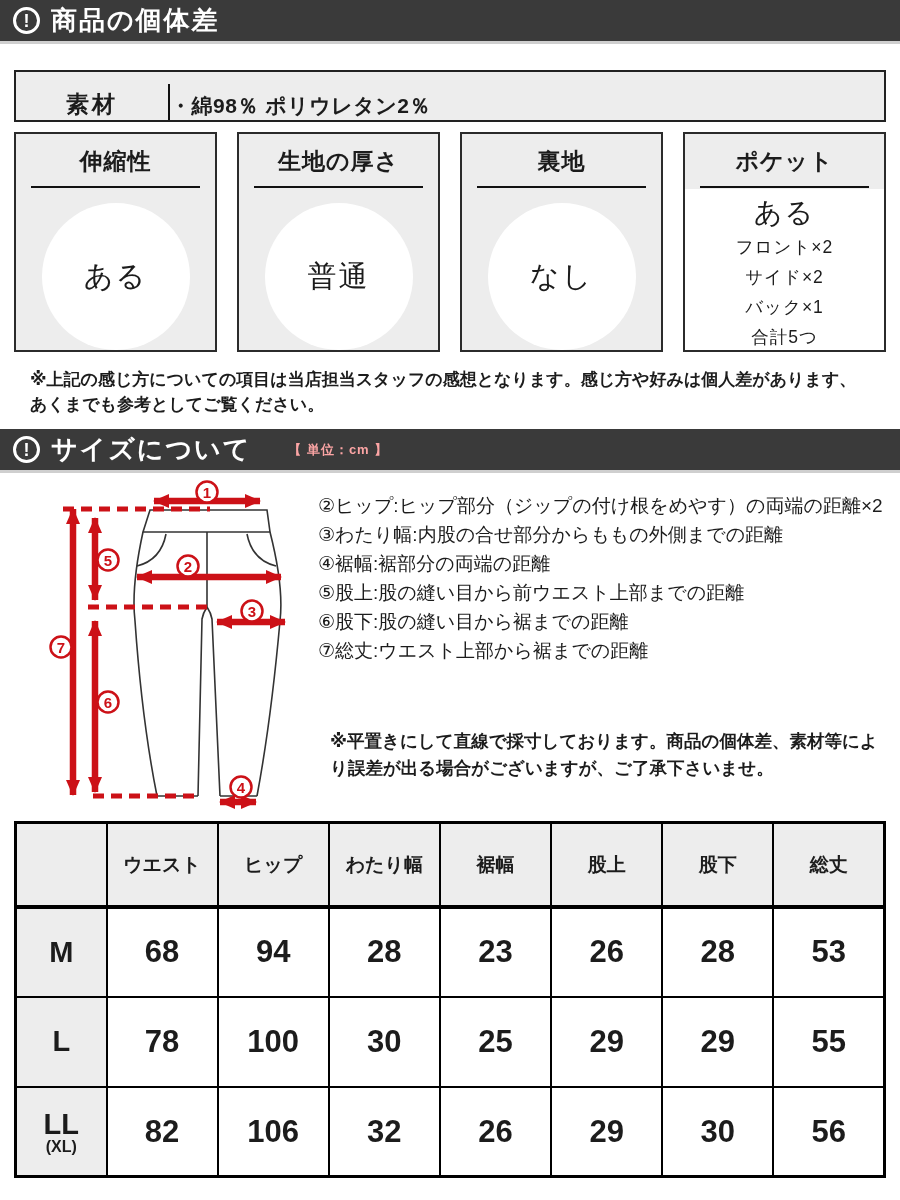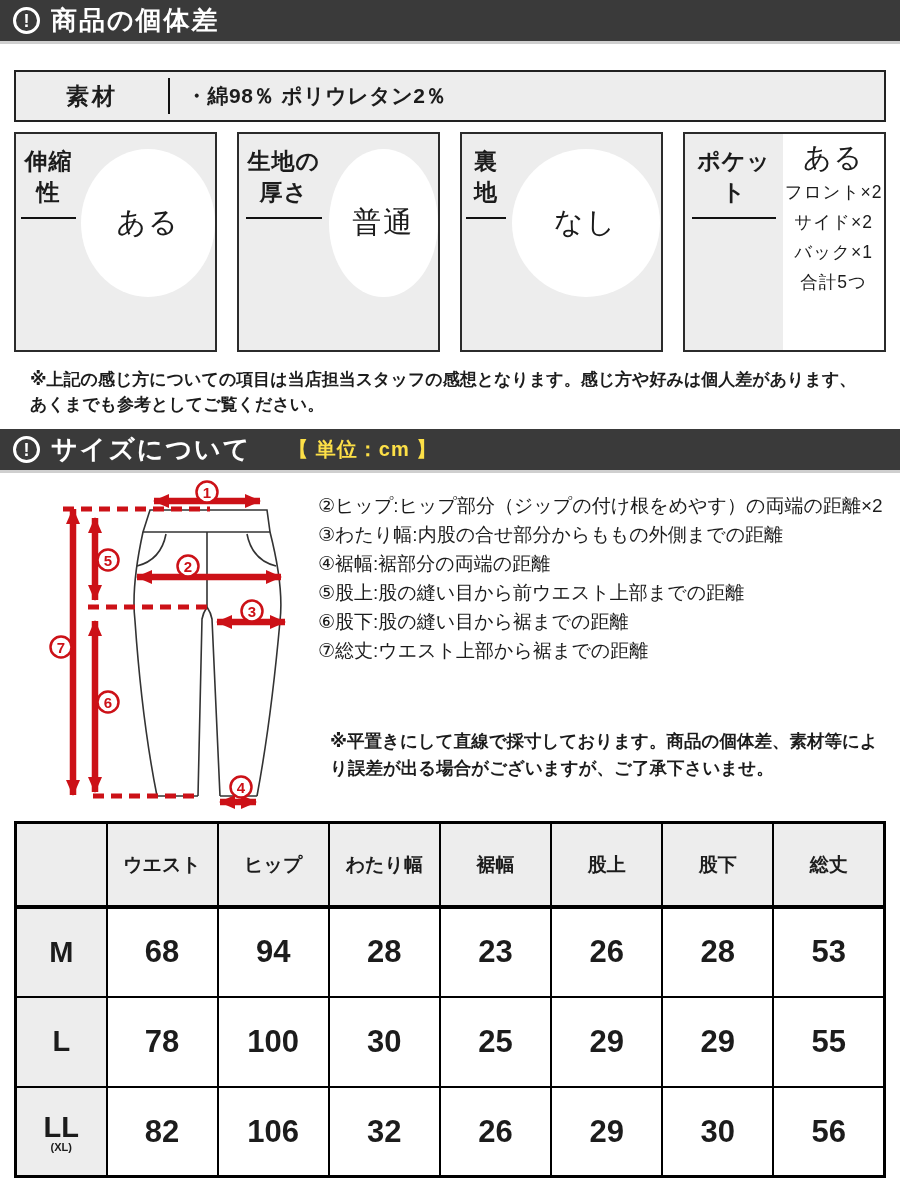--- a/index.html
+++ b/index.html
@@ -13,36 +13,36 @@
   .bar {
     height:44px; background:#3a3a3a; display:flex; align-items:center;
     padding:0 13px; gap:11px; border-bottom:3px solid #cfcfcf;
   }
   .bang-icon {
     flex:none; width:27px; height:27px; border:3px solid #fff; border-radius:50%;
     color:#fff; font-weight:bold; font-size:18px; line-height:1;
     display:flex; align-items:center; justify-content:center;
   }
   .bar-title { color:#fff; font-size:26px; font-weight:bold; letter-spacing:2px; }
-  .unit { color:#fde047; font-size:20px; font-weight:bold; margin-left:26px; letter-spacing:1px; }
+  .unit { color:#fca5a5; font-size:13px; font-weight:bold; margin-left:26px; letter-spacing:1px; }
 
   
   .material-row {
     margin:26px 14px 10px; height:52px; border:2px solid #222;
-    background:#ededed; display:flex; align-items:center;
+    background:#ededed; display:flex; align-items:flex-end;
   }
   .material-label { width:152px; text-align:center; font-size:23px; font-weight:bold; letter-spacing:3px; }
   .material-divider { width:0; height:36px; border-left:2px solid #111; }
-  .material-value { font-size:21px; font-weight:600; margin-left:16px; letter-spacing:.5px; }
+  .material-value { font-size:21px; font-weight:600; letter-spacing:.5px; }
 
   
   .attr-row { display:flex; gap:20px; margin:0 14px; }
   .attr-box {
     flex:1; height:220px; border:2px solid #2b2b2b; background:#ededed;
-    display:flex; flex-direction:row;
+    display:flex; flex-direction:column;
   }
   .attr-head { padding-top:12px; }
   .attr-title {
     width:85%; margin:0 auto; padding-bottom:9px; border-bottom:2px solid #111;
     font-size:23px; font-weight:bold; text-align:center; letter-spacing:1px;
   }
   .circle {
     width:148px; height:148px; border-radius:50%; background:#fff;
     margin:15px auto 0; display:flex; align-items:center; justify-content:center;
     font-size:29px; letter-spacing:2px;
@@ -70,21 +70,21 @@
   .size-table col.c0 { width:91px; }
   .size-table th {
     height:84px; background:#ededed; border:2px solid #000; border-bottom:4px solid #000;
     font-size:19px; font-weight:bold; text-align:center;
   }
   .size-table td {
     height:90px; background:#fff; border:2px solid #000;
     font-size:31px; font-weight:bold; text-align:center;
   }
   .size-table td.size-cell { background:#ededed; font-size:29px; }
-  .size-sub { font-size:11px; font-weight:bold; margin-top:-3px; }
+  .size-sub { font-size:16px; font-weight:bold; margin-top:-3px; }
 </style>
 </head>
 <body>
 
 <div class="page">
 
   <header class="bar">
     <span class="bang-icon">!</span>
     <span class="bar-title">商品の個体差</span>
   </header>

